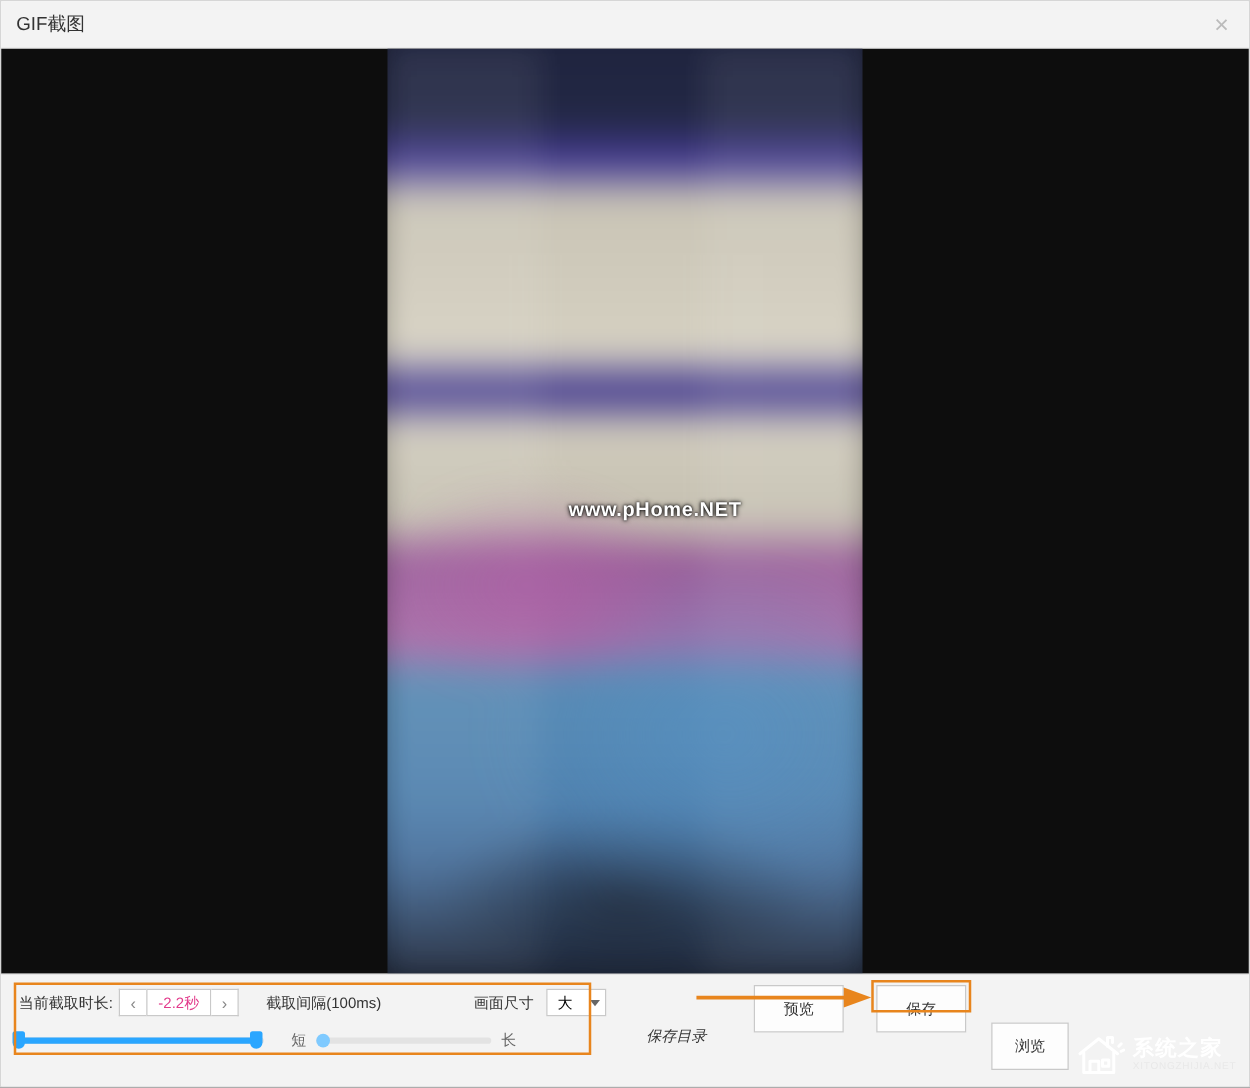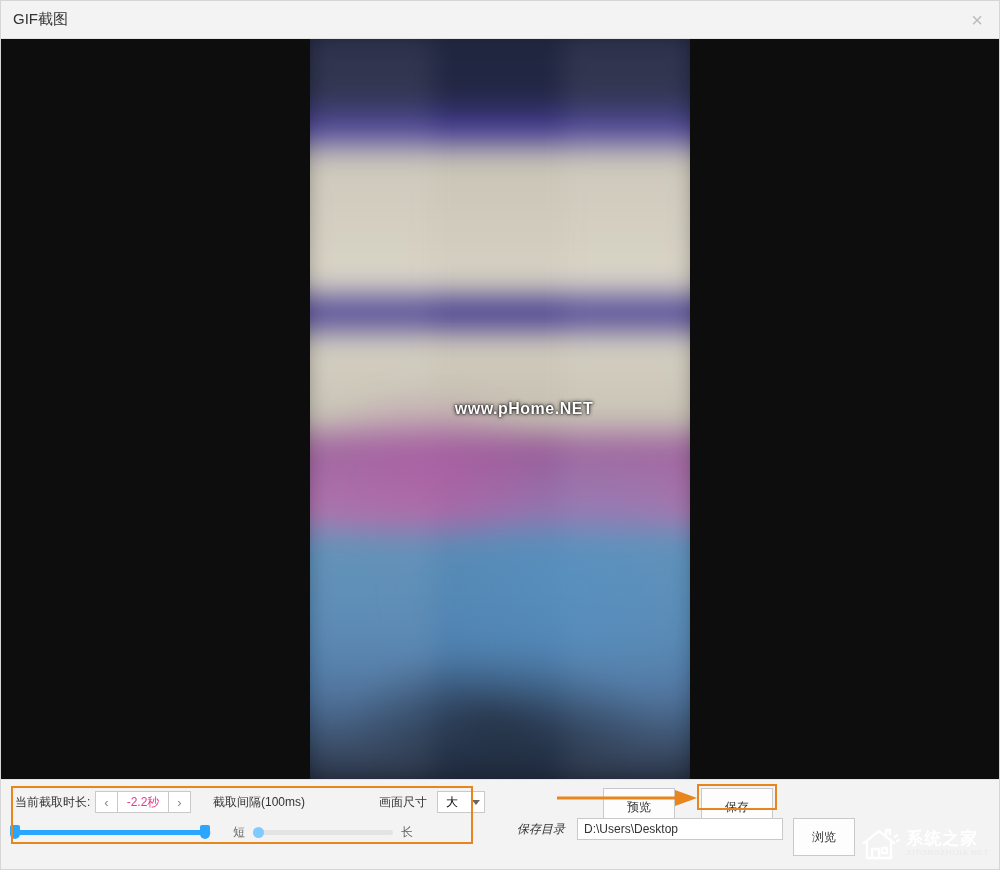--- a/index.html
+++ b/index.html
@@ -274,21 +274,20 @@
       </div>
       <span class="lbl-short">短</span>
       <div class="range-interval">
         <div class="range-track2"></div>
         <div class="range-thumb2" id="int-thumb" style="left: calc(0% + 0px);"></div>
       </div>
       <span class="lbl-long">长</span>
     </div>
 
     <span class="lbl lbl-savedir">保存目录</span>
-    <div class="path-input">D:\Users\Desktop</div>
     <div class="btn-std btn-browse">浏览</div>
 
     <div class="hl-left"></div>
     <div class="hl-save"></div>
     <svg class="arrow-annot" viewBox="0 0 140 22">
       <line x1="0" y1="11" x2="122" y2="11" stroke="#e8851d" stroke-width="3"></line>
       <polygon points="140,11 118,3 118,19" fill="#e8851d"></polygon>
     </svg>
 
     <div class="site-logo">

